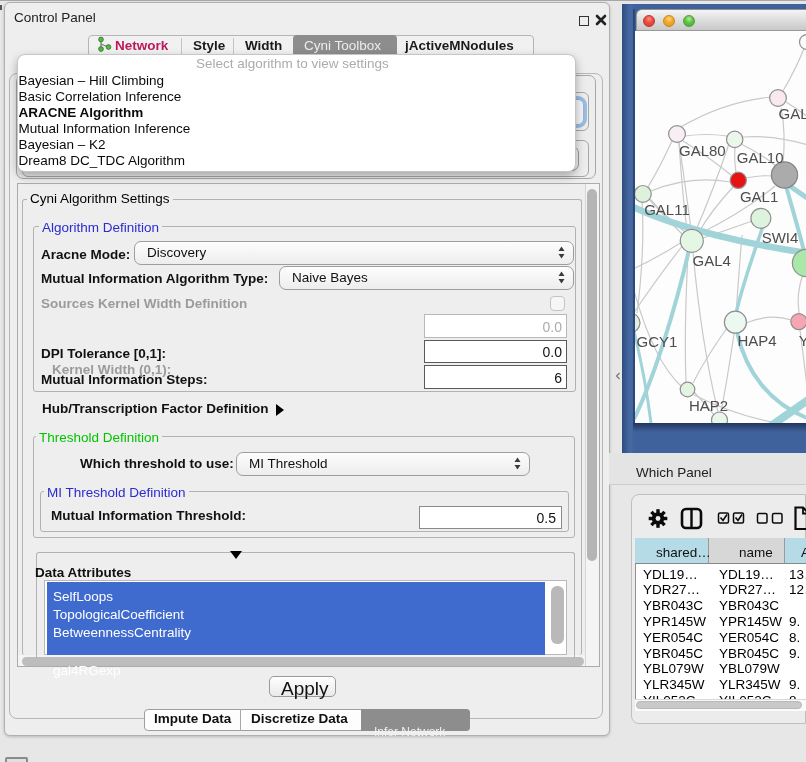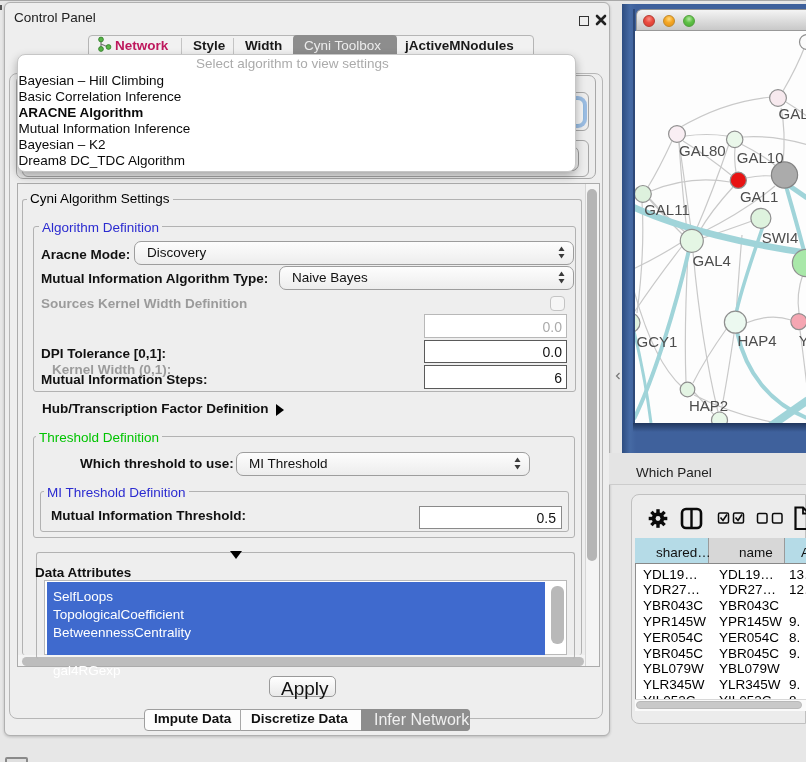--- a/index.html
+++ b/index.html
@@ -1,20 +1,20 @@
 <!DOCTYPE html>
 <html><head>
 <meta charset="utf-8">
 <style>
 html,body{margin:0;padding:0;}
 body{width:806px;height:762px;overflow:hidden;background:#e7e7e7;font-family:"Liberation Sans",sans-serif;}
 #root{position:relative;width:806px;height:762px;}
 .abs{position:absolute;}
 .b13{font-size:13.5px;font-weight:bold;color:#111;}
-.n13{font-size:16px;color:#111;}
+.n13{font-size:12px;color:#111;margin-top:14px;}
 .grey{color:#9b9b9b;}
 .combo{position:absolute;border:1px solid #9d9d9d;border-radius:7px;background:linear-gradient(#fdfdfd,#ededed);font-size:13.5px;color:#111;}
 .combo .tx{position:absolute;left:12px;top:3px;}
 .combo .arr{position:absolute;right:8px;top:4px;}
 .fld{position:absolute;background:#fff;font-size:13.5px;color:#111;text-align:right;}
 .gb{position:absolute;border:1px solid #b2b2b2;border-radius:3px;}
 .gt{position:absolute;font-size:13.5px;background:#eeeeee;padding:0 3px;white-space:nowrap;}
 </style>
 </head>
 <body>

